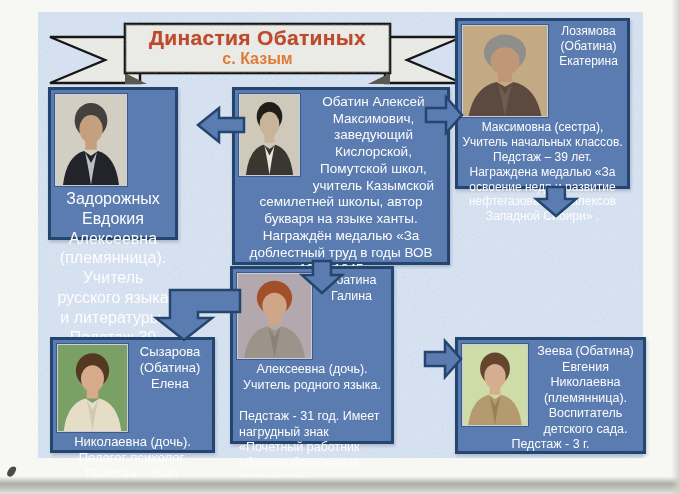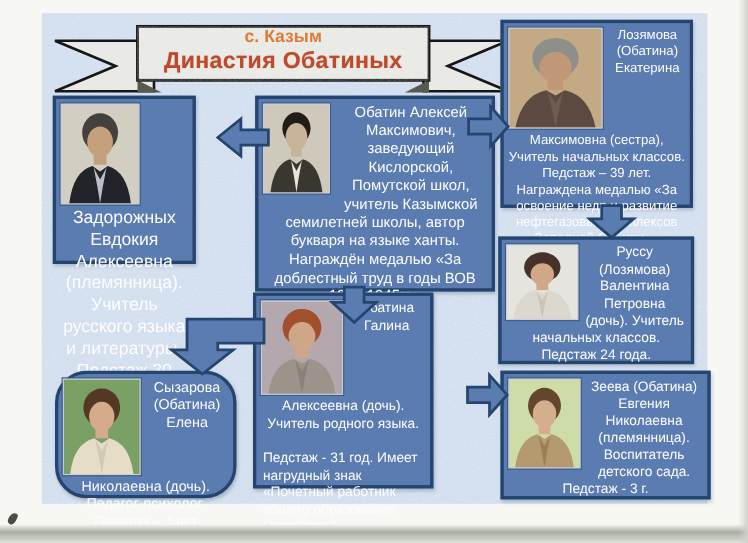--- a/index.html
+++ b/index.html
@@ -36,21 +36,21 @@
   #card-obatin{left:232px;top:87px;width:218px;height:178px;font-size:13.5px;}
   #card-obatin .photo{width:59px;height:80px;}
   #card-lozyamova{left:455px;top:18px;width:175px;height:171px;font-size:12px;}
   #card-lozyamova .photo{width:84px;height:90px;}
   #card-lozyamova p{padding:3px 4px 2px;}
   #card-russu{left:453px;top:215px;width:178px;height:116px;font-size:12.5px;}
   #card-russu .photo{width:64px;height:67px;}
   #card-galina{left:230px;top:266px;width:164px;height:178px;font-size:12.5px;}
   #card-galina .photo{width:73px;height:84px;}
   #card-galina .p2{text-align:left;padding-top:2px;margin-top:12px;}
-  #card-syzarova{left:50px;top:337px;width:165px;height:116px;font-size:13px;border-radius:29px;}
+  #card-syzarova{left:50px;top:337px;width:165px;height:116px;font-size:13px;}
   #card-syzarova .photo{width:69px;height:86px;margin-bottom:2px;}
   #card-zeeva{left:455px;top:337px;width:191px;height:117px;font-size:12.5px;}
   #card-zeeva .photo{width:64px;height:80px;}
 
   
   .arrow{position:absolute;}
   .arrow polygon{fill:#5b7cb0;stroke:#24456e;stroke-width:2.5;stroke-linejoin:miter;}
   #arr-left{left:195px;top:105px;}
   #arr-right-top{left:423px;top:94px;}
   #arr-down-center{left:299px;top:259px;}
@@ -77,22 +77,22 @@
 
   <svg id="banner" viewBox="0 0 445 78">
     <polygon points="112,19 22,19 77,42 22,65 112,65" fill="#e9e9e5" stroke="#161616" stroke-width="2.4"></polygon>
     <polygon points="357,19 434,19 379,42 434,65 357,65" fill="#e9e9e5" stroke="#161616" stroke-width="2.4"></polygon>
     <polygon points="97,55 119,66 97,66" fill="#59594f"></polygon>
     <polygon points="362,55 340,66 362,66" fill="#59594f"></polygon>
     <rect x="97" y="6" width="265" height="49" fill="#e6e6e2" stroke="#161616" stroke-width="2.6"></rect>
     <rect x="97" y="6" width="265" height="49" filter="url(#paper)" opacity="0.45"></rect>
   </svg>
   <div id="banner-text">
+    <div id="banner-title">Династия Обатиных</div>
     <div id="banner-subtitle">с. Казым</div>
-    <div id="banner-title">Династия Обатиных</div>
   </div>
 
   <div class="card" id="card-zadorozhnykh">
     <div class="photo" style="--bg:#d2cec1;--hair:#44403d;--face:#c4a07e;--body:#23242a;--collar:#b9bdc5;">
       <svg viewBox="0 0 60 74" preserveAspectRatio="none">
         <rect width="60" height="74" fill="var(--bg)"></rect>
         <ellipse cx="30" cy="21" rx="14" ry="14.5" fill="var(--hair)"></ellipse>
         <ellipse cx="30" cy="28" rx="10" ry="11.5" fill="var(--face)"></ellipse>
         <rect x="25" y="36" width="10" height="9" fill="var(--face)"></rect>
         <path d="M6 74 Q9 50 24 46 L30 50 L36 46 Q51 50 54 74 Z" fill="var(--body)"></path>
@@ -123,33 +123,20 @@
         <ellipse cx="30" cy="22" rx="15" ry="15" fill="var(--hair)"></ellipse>
         <ellipse cx="30" cy="29" rx="10.5" ry="11.5" fill="var(--face)"></ellipse>
         <rect x="25" y="37" width="10" height="9" fill="var(--face)"></rect>
         <path d="M4 74 Q8 50 24 46 L30 50 L36 46 Q52 50 56 74 Z" fill="var(--body)"></path>
         <path d="M25 47 L30 56 L35 47 L32 62 L30 74 L28 62 Z" fill="var(--collar)"></path>
       </svg>
     </div>
     <p>Лозямова (Обатина) Екатерина Максимовна (сестра), Учитель начальных классов. Педстаж – 39 лет. Награждена медалью «За освоение недр и развитие нефтегазовых комплексов Западной Сибири» .</p>
   </div>
 
-  <div class="card" id="card-russu">
-    <div class="photo" style="--bg:#e6e4df;--hair:#46312b;--face:#d0a887;--body:#dcd8cf;--collar:#c9c5bd;">
-      <svg viewBox="0 0 60 74" preserveAspectRatio="none">
-        <rect width="60" height="74" fill="var(--bg)"></rect>
-        <ellipse cx="30" cy="22" rx="15.5" ry="15" fill="var(--hair)"></ellipse>
-        <ellipse cx="30" cy="29" rx="10" ry="11" fill="var(--face)"></ellipse>
-        <rect x="25" y="37" width="10" height="8" fill="var(--face)"></rect>
-        <path d="M5 74 Q8 50 24 45 L30 49 L36 45 Q52 50 55 74 Z" fill="var(--body)"></path>
-        <path d="M25 46 L30 55 L35 46 L32 61 L30 74 L28 61 Z" fill="var(--collar)"></path>
-      </svg>
-    </div>
-    <p>Руссу (Лозямова) Валентина Петровна (дочь). Учитель начальных классов. Педстаж 24 года.</p>
-  </div>
 
   <div class="card" id="card-galina">
     <div class="photo" style="--bg:#b2a8ad;--hair:#a24f2c;--face:#cfa687;--body:#9c948b;--collar:#8a8278;">
       <svg viewBox="0 0 60 74" preserveAspectRatio="none">
         <rect width="60" height="74" fill="var(--bg)"></rect>
         <ellipse cx="30" cy="21" rx="14.5" ry="15" fill="var(--hair)"></ellipse>
         <ellipse cx="30" cy="28" rx="10" ry="11.5" fill="var(--face)"></ellipse>
         <rect x="25" y="36" width="10" height="9" fill="var(--face)"></rect>
         <path d="M5 74 Q8 50 24 46 L30 50 L36 46 Q52 50 55 74 Z" fill="var(--body)"></path>
         <path d="M25 47 L30 56 L35 47 L32 62 L30 74 L28 62 Z" fill="var(--collar)"></path>

